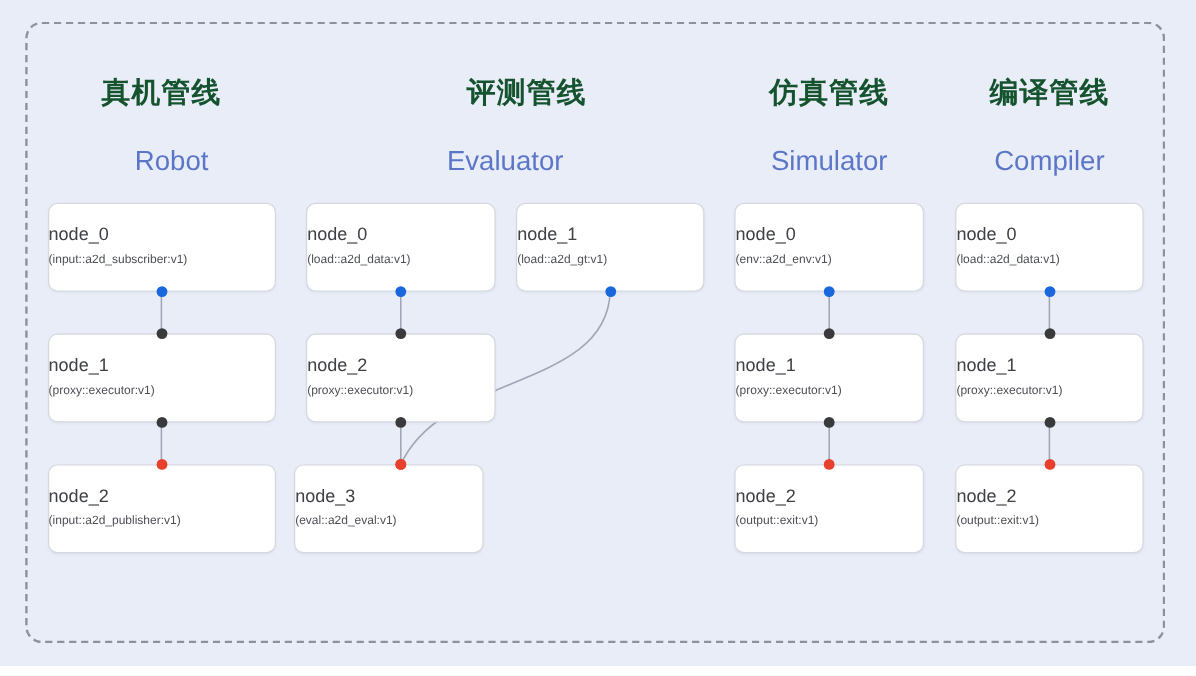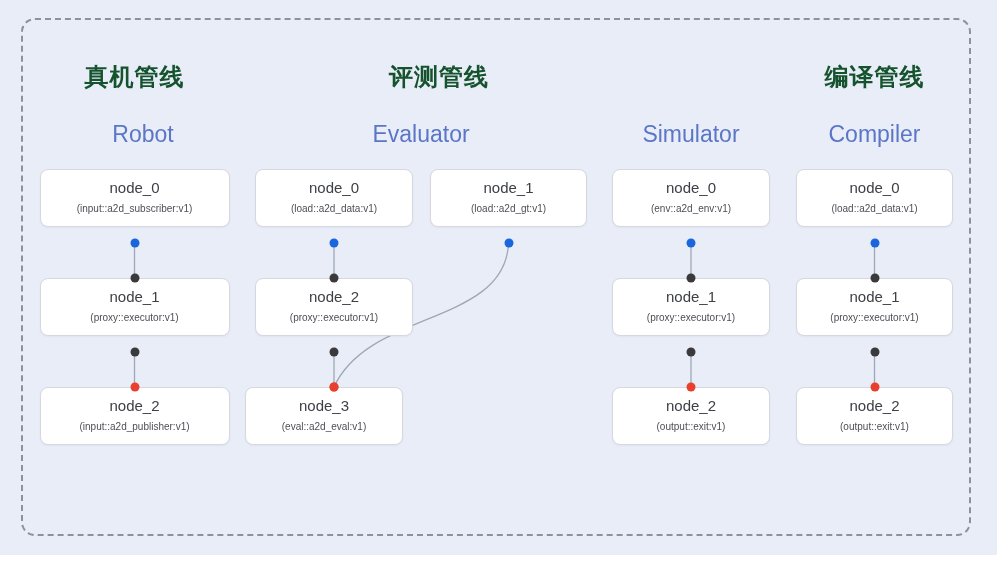--- a/index.html
+++ b/index.html
@@ -39,28 +39,27 @@
   }
   .title-en{
     position:absolute;
     transform:translateX(-50%);
     font-size:23px;
     color:#5b76c6;
     white-space:nowrap;
   }
   .node-box{
     position:absolute;
-    height:58px;
+    height:74px;
     background:#ffffff;
     border:1px solid #d6d8dd;
     border-radius:8px;
     box-sizing:border-box;
     display:flex;
     flex-direction:column;
-    align-items:center;
     justify-content:center;
     box-shadow:0 1px 2px rgba(40,60,120,0.05);
   }
   .node-name{
     font-size:15px;
     color:#3e4046;
     line-height:21px;
     white-space:nowrap;
   }
   .node-type{
@@ -129,20 +128,21 @@
       <div class="node-type">(load::a2d_gt:v1)</div>
     </div>
     <div class="node-box" style="left: 255px; top: 278px; width: 158px;">
       <div class="node-name">node_2</div>
       <div class="node-type">(proxy::executor:v1)</div>
     </div>
     <div class="node-box" style="left: 245px; top: 387px; width: 158px;">
       <div class="node-name">node_3</div>
       <div class="node-type">(eval::a2d_eval:v1)</div>
     </div>
+    <div class="title-zh" style="left: 691px; top: 61px;">仿真管线</div>
     <div class="title-en" style="left: 691px; top: 121px;">Simulator</div>
     <div class="node-box" style="left: 612px; top: 169px; width: 158px;">
       <div class="node-name">node_0</div>
       <div class="node-type">(env::a2d_env:v1)</div>
     </div>
     <div class="node-box" style="left: 612px; top: 278px; width: 158px;">
       <div class="node-name">node_1</div>
       <div class="node-type">(proxy::executor:v1)</div>
     </div>
     <div class="node-box" style="left: 612px; top: 387px; width: 158px;">

